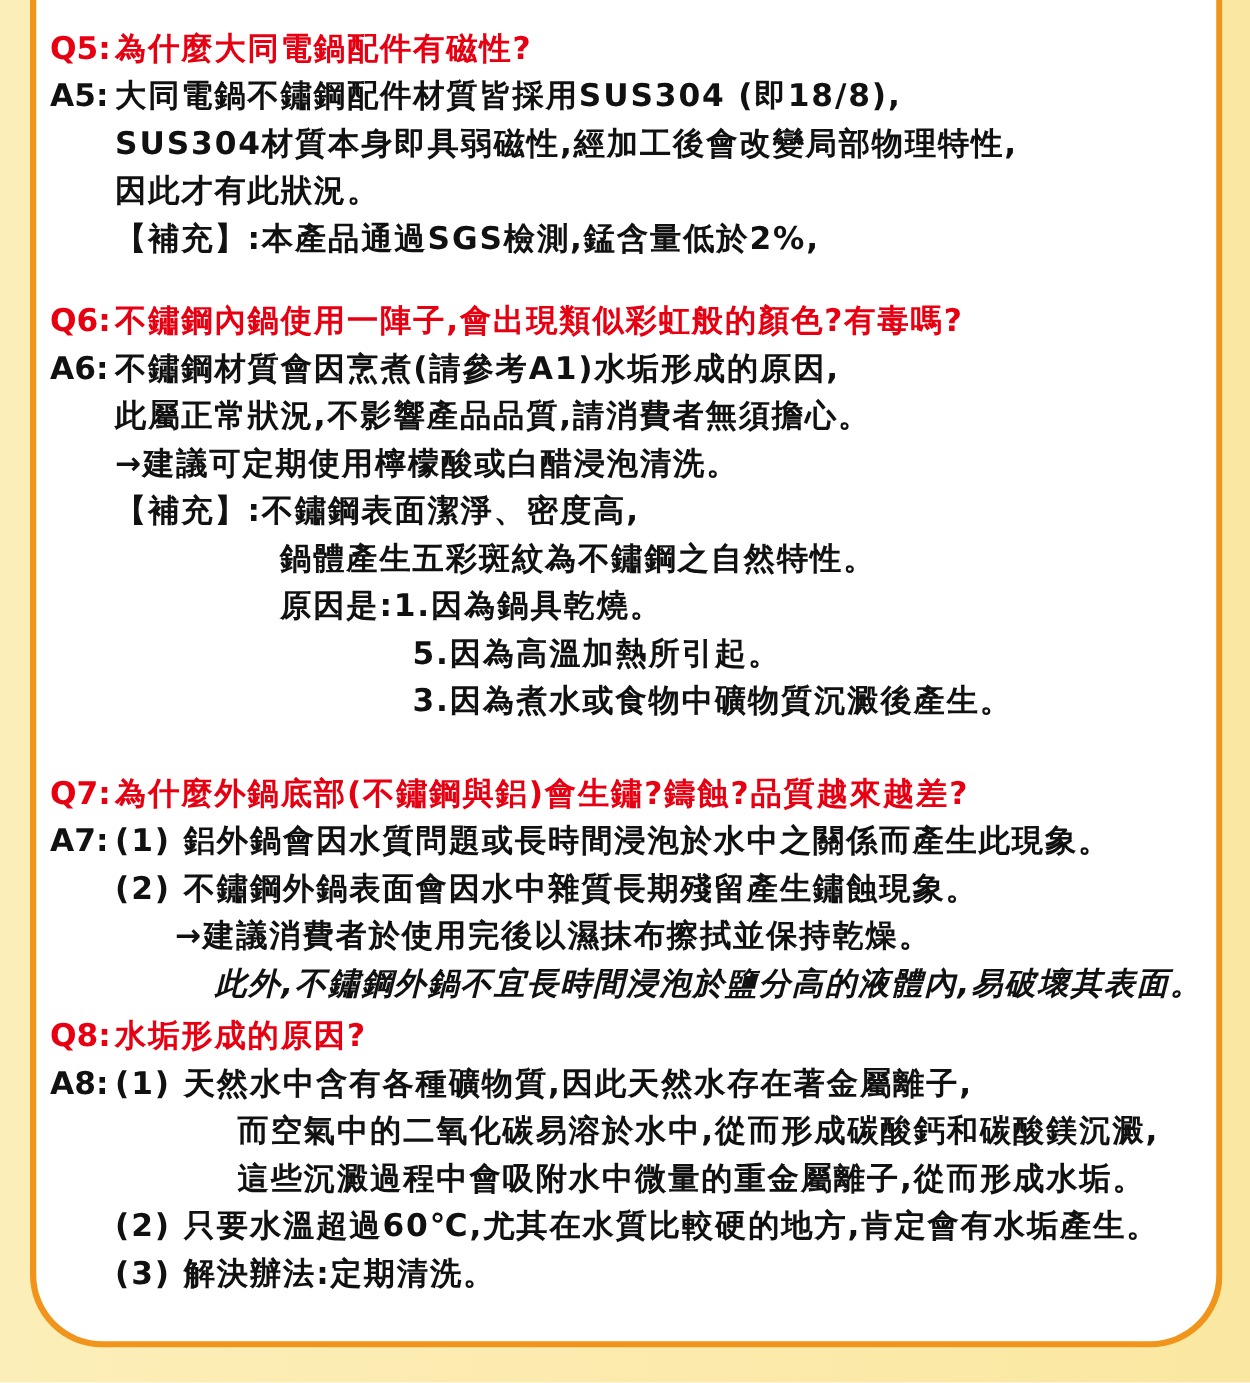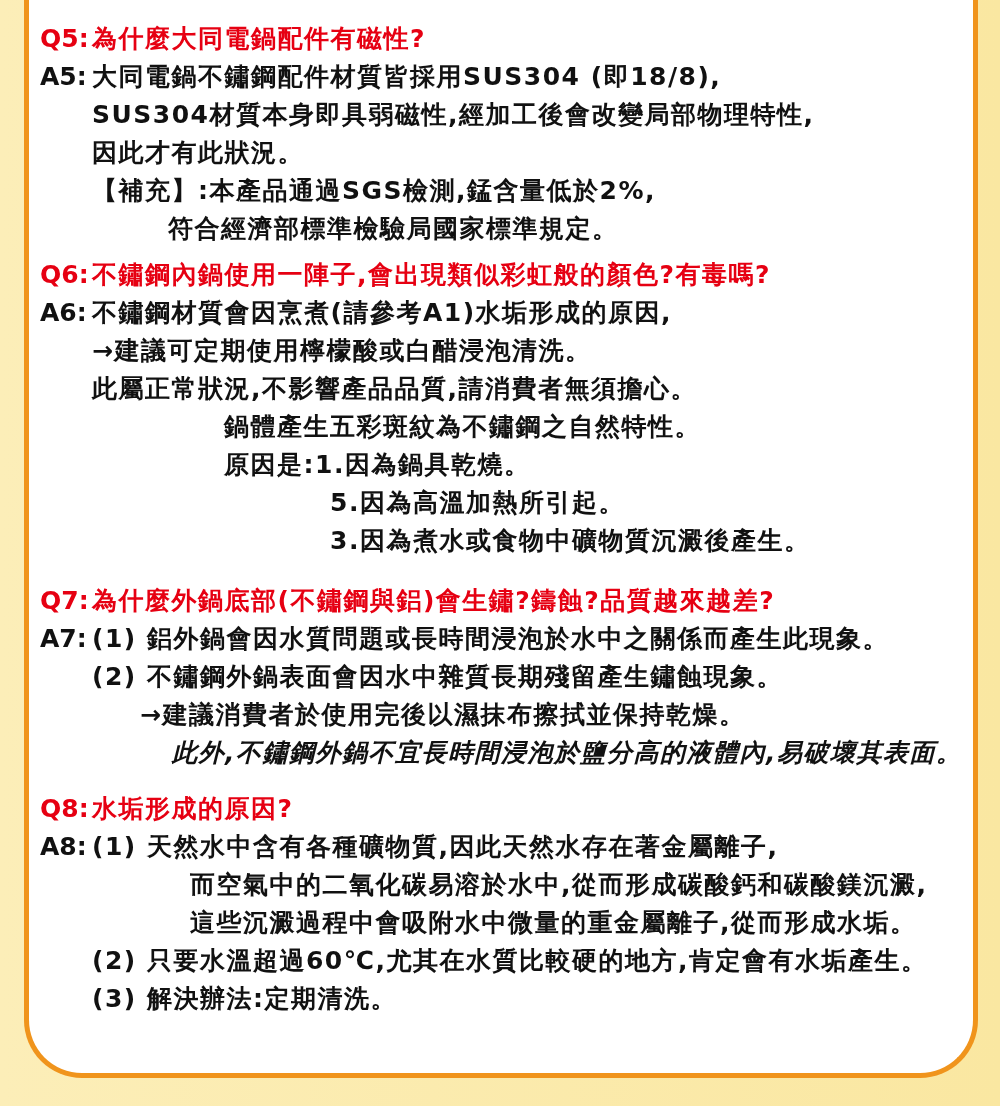--- a/index.html
+++ b/index.html
@@ -23,23 +23,23 @@
     box-sizing: border-box;
     background: #FFFFFF;
     border: 5px solid var(--border-color, #F0941C);
     border-top: none;
     border-radius: 0 0 58px 58px;
   }
   .content {
     padding: 70px 0 0 11px;
   }
   .faq-item { margin: 0; }
-  .faq-item.gap-q6 { margin-top: 8px; }
-  .faq-item.gap-q7 { margin-top: 22px; }
-  .faq-item.gap-q8 { margin-top: 18px; }
+  .faq-item.gap-q6 { margin-top: 28px; }
+  .faq-item.gap-q7 { margin-top: 36px; }
+  .faq-item.gap-q8 { margin-top: 4px; }
 
   .ln {
     line-height: 38px;
     font-size: 25px;
     letter-spacing: 1.5px;
     font-weight: 600;
     color: var(--answer-color, #111111);
     white-space: nowrap;
   }
   .ln.q {
@@ -65,27 +65,27 @@
 <body style="background: linear-gradient(90deg, rgb(252, 238, 184) 0%, rgb(250, 231, 161) 100%);">
 
 <div class="card">
   <div class="content" id="faq-root">
       <section class="faq-item gap-q5">
         <div class="ln q ind-0"><span class="lbl">Q5:</span><span>為什麼大同電鍋配件有磁性?</span></div>
         <div class="ln ind-0"><span class="lbl">A5:</span><span>大同電鍋不鏽鋼配件材質皆採用SUS304 (即18/8),</span></div>
         <div class="ln ind-1"><span>SUS304材質本身即具弱磁性,經加工後會改變局部物理特性,</span></div>
         <div class="ln ind-1"><span>因此才有此狀況。</span></div>
         <div class="ln ind-1"><span>【補充】:本產品通過SGS檢測,錳含量低於2%,</span></div>
-        <div class="ln ind-2"><span>符合經濟部標準檢驗局國家標準規定。</span></div>
       </section>
       <section class="faq-item gap-q6">
         <div class="ln q ind-0"><span class="lbl">Q6:</span><span>不鏽鋼內鍋使用一陣子,會出現類似彩虹般的顏色?有毒嗎?</span></div>
         <div class="ln ind-0"><span class="lbl">A6:</span><span>不鏽鋼材質會因烹煮(請參考A1)水垢形成的原因,</span></div>
+        <div class="ln ind-1"><span>此屬正常狀況,不影響產品品質,請消費者無須擔心。</span></div>
         <div class="ln ind-1"><span>→建議可定期使用檸檬酸或白醋浸泡清洗。</span></div>
-        <div class="ln ind-1"><span>此屬正常狀況,不影響產品品質,請消費者無須擔心。</span></div>
+        <div class="ln ind-1"><span>【補充】:不鏽鋼表面潔淨、密度高,</span></div>
         <div class="ln ind-3"><span>鍋體產生五彩斑紋為不鏽鋼之自然特性。</span></div>
         <div class="ln ind-3"><span>原因是:1.因為鍋具乾燒。</span></div>
         <div class="ln ind-4"><span>5.因為高溫加熱所引起。</span></div>
         <div class="ln ind-4"><span>3.因為煮水或食物中礦物質沉澱後產生。</span></div>
       </section>
       <section class="faq-item gap-q7">
         <div class="ln q ind-0"><span class="lbl">Q7:</span><span>為什麼外鍋底部(不鏽鋼與鋁)會生鏽?鑄蝕?品質越來越差?</span></div>
         <div class="ln ind-0"><span class="lbl">A7:</span><span>(1) 鋁外鍋會因水質問題或長時間浸泡於水中之關係而產生此現象。</span></div>
         <div class="ln ind-1"><span>(2) 不鏽鋼外鍋表面會因水中雜質長期殘留產生鏽蝕現象。</span></div>
         <div class="ln ind-5"><span>→建議消費者於使用完後以濕抹布擦拭並保持乾燥。</span></div>

